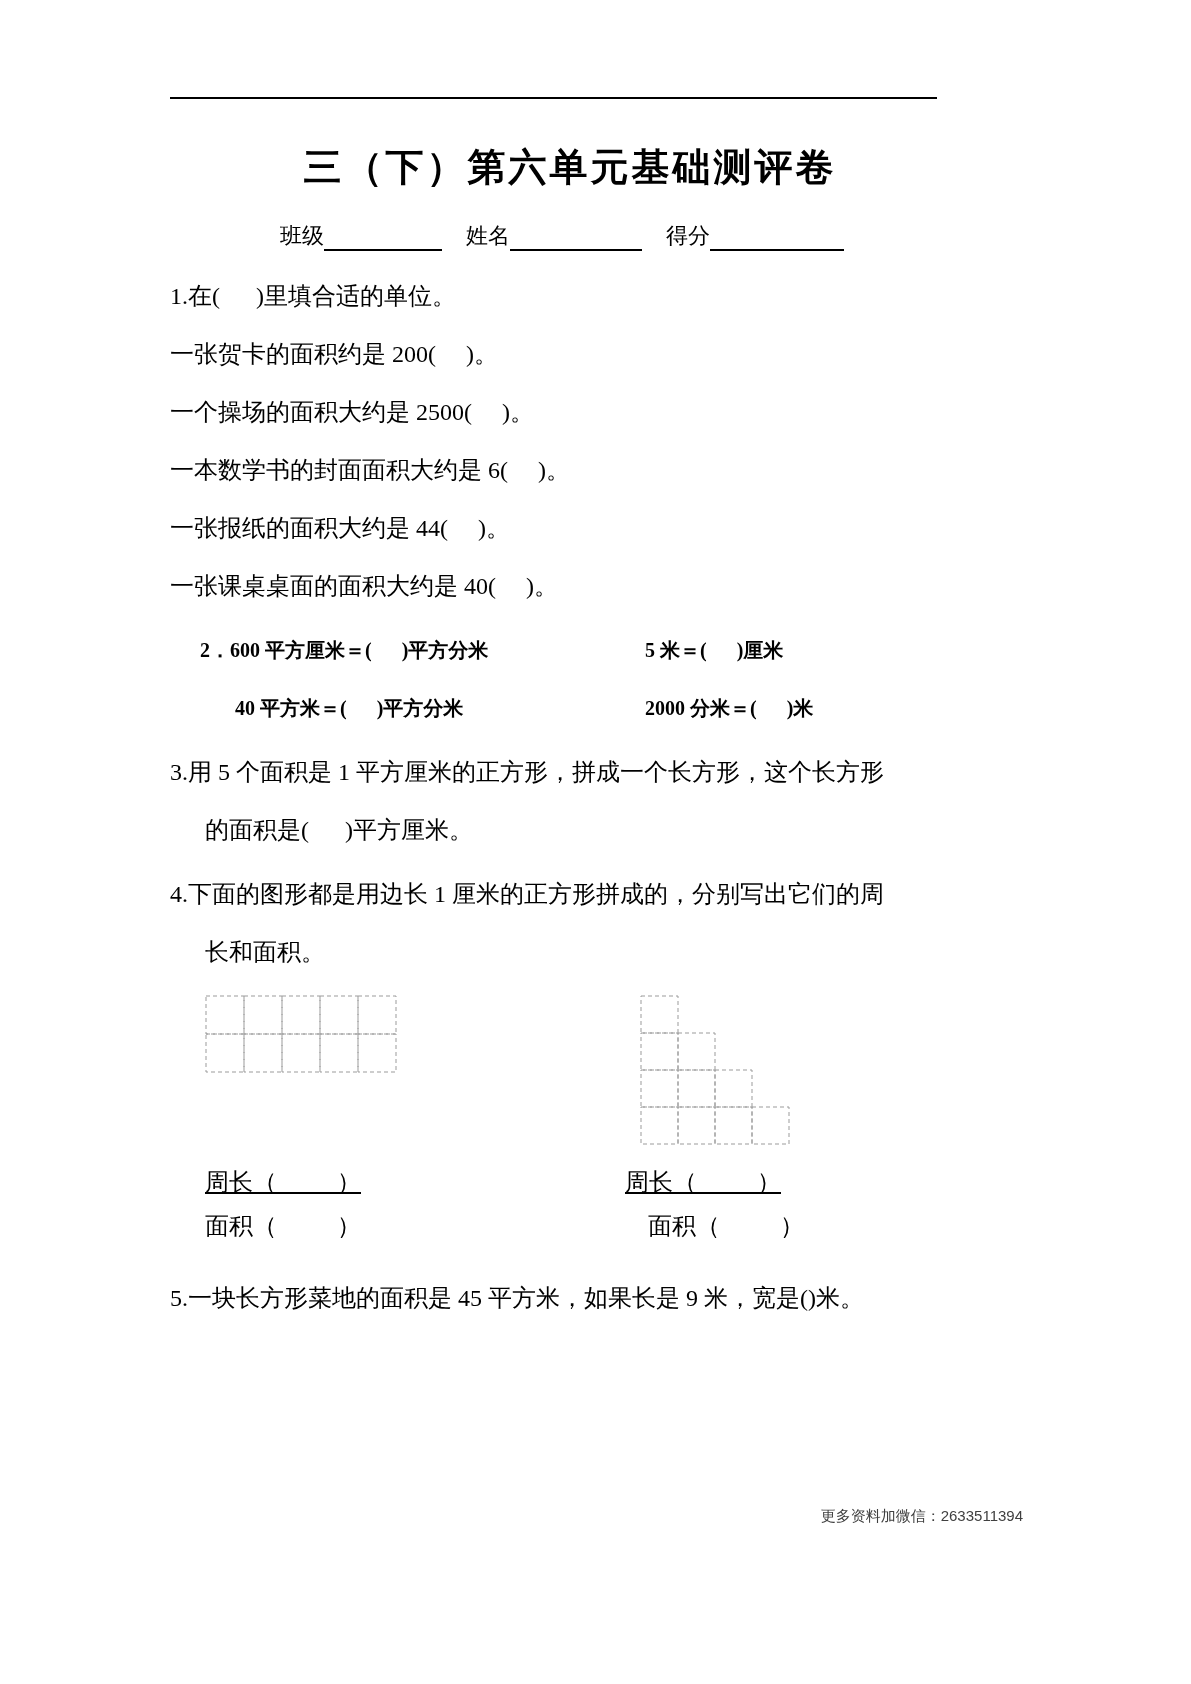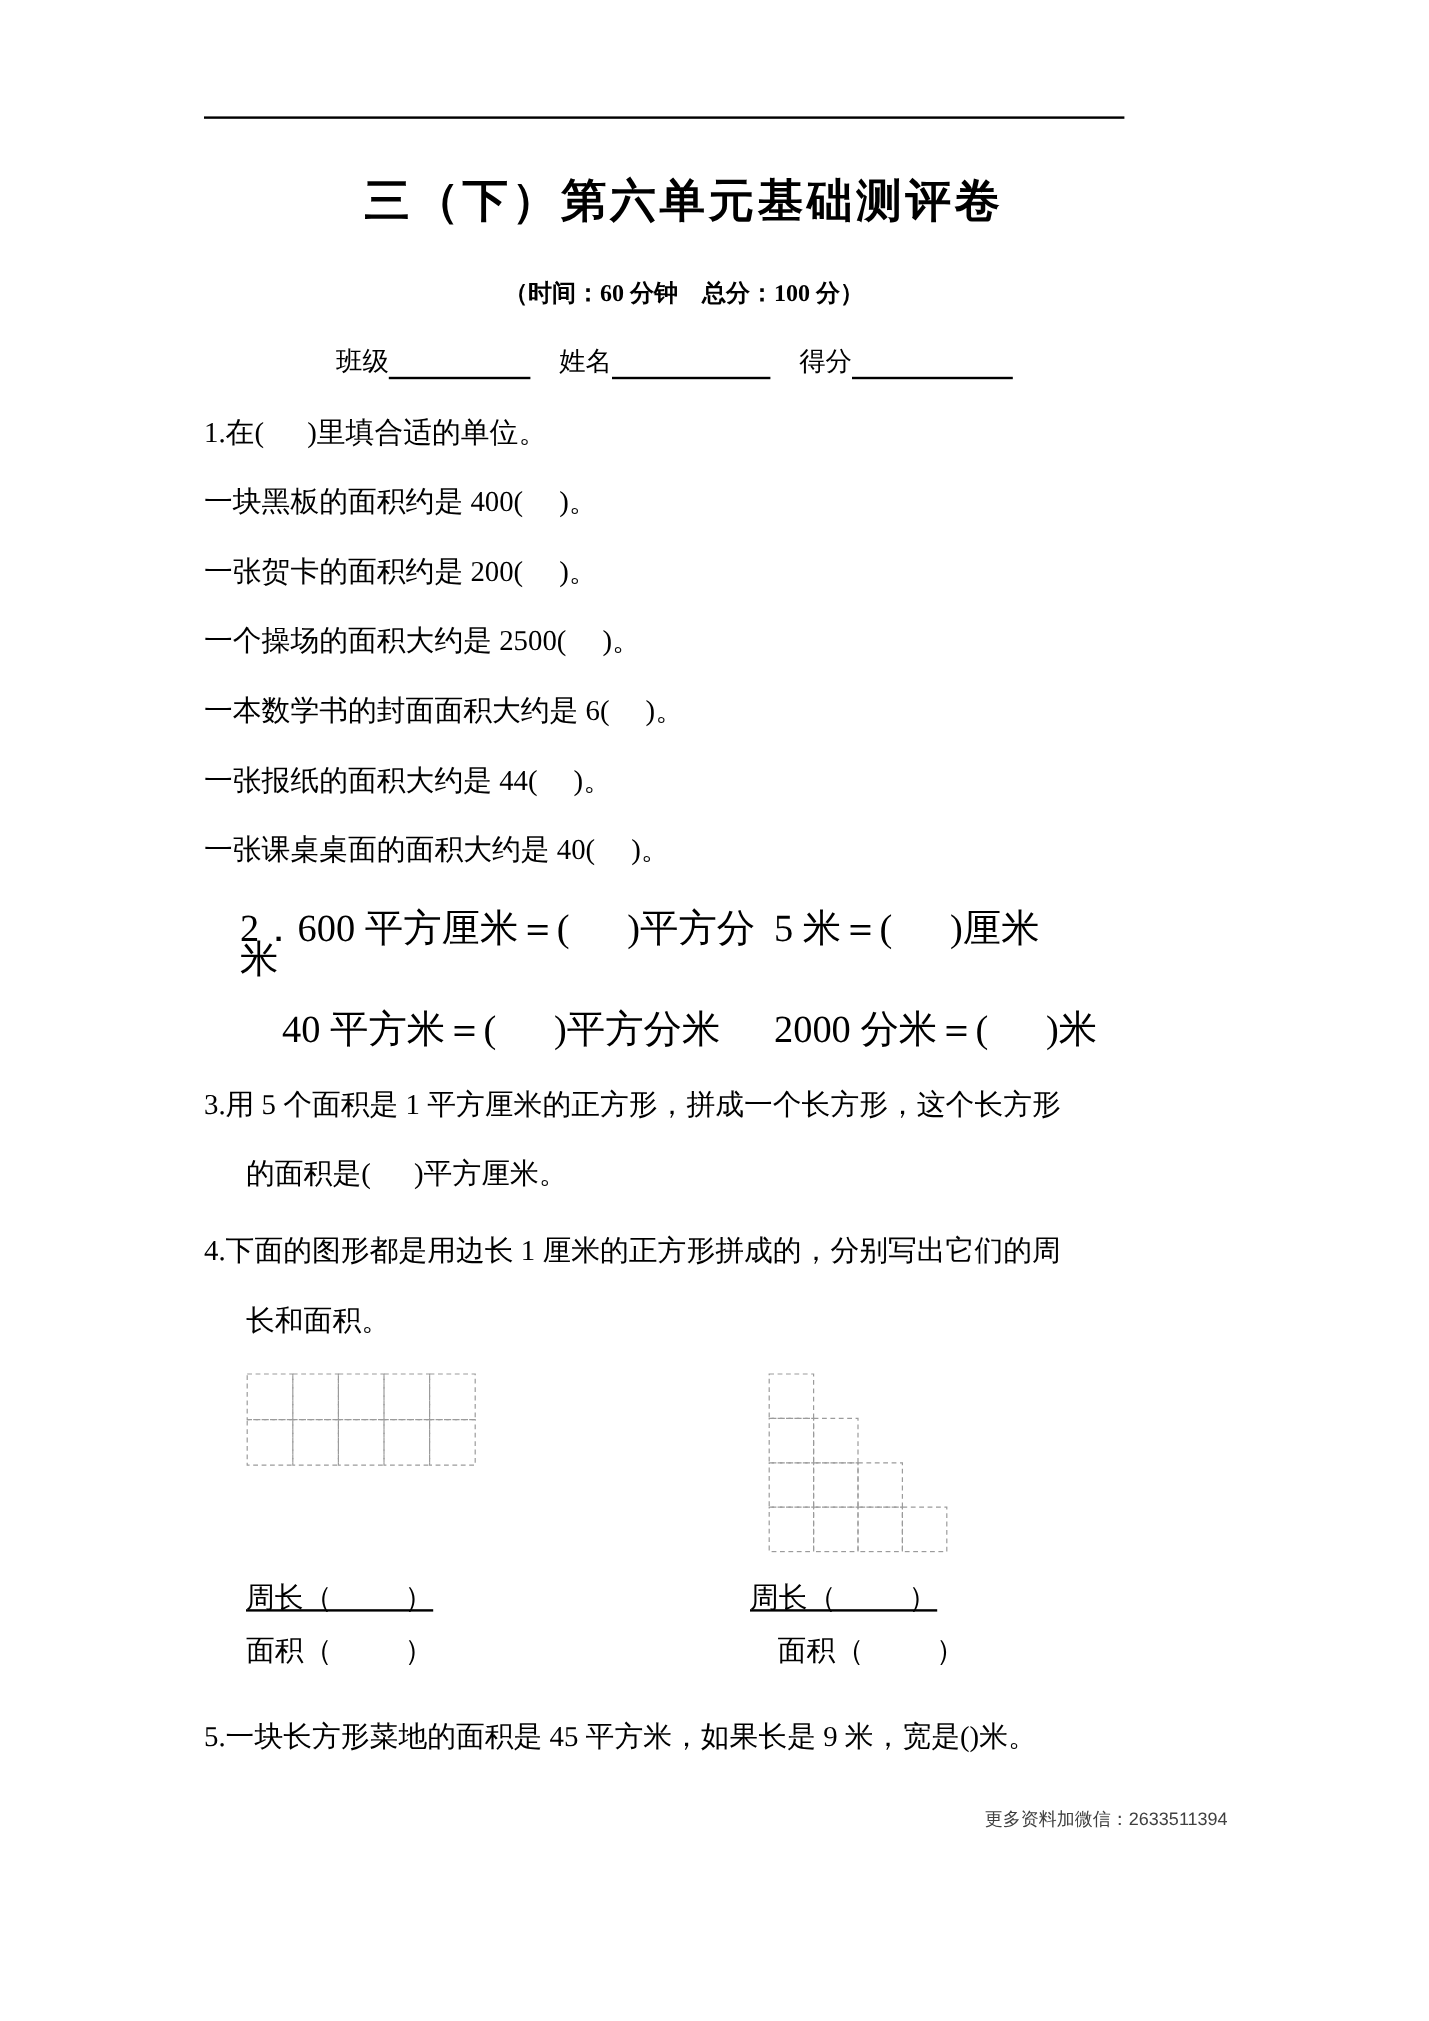--- a/index.html
+++ b/index.html
@@ -59,24 +59,25 @@
   .w134 { width: 134px; }
   .line {
     font-size: 24px;
     line-height: 26px;
     margin-top: 32px;
   }
   .heading { margin-top: 42px; }
   .indent35 { padding-left: 35px; }
   .row2 {
     display: flex;
-    font-size: 32px;
+    font-size: 20px;
     line-height: 26px;
     margin-top: 32px;
     padding-left: 30px;
+    font-weight: bold;
   }
   .row2 .col1 { flex: 0 0 445px; }
   .gap-lg { margin-top: 38px; }
   .figures {
     display: flex;
     align-items: flex-start;
     margin-top: 30px;
   }
   .fig-left { margin-left: 35px; }
   .fig-right { margin-left: 243px; }
@@ -100,40 +101,38 @@
   }
 </style>
 </head>
 <body>
 
 <div class="page">
   <div class="top-rule"></div>
 
   <div class="content">
     <h1 class="title" data-bind="doc.title">三（下）第六单元基础测评卷</h1>
-    <div class="subtitle" data-bind="doc.subtitle">（时间：60 分钟    总分：100 分）</div>
 
     <div class="fields">
       <span class="field">
         <span data-bind="doc.fields.class">班级</span>
         <span class="blank w118"></span>
       </span>
       <span class="field">
         <span data-bind="doc.fields.name">姓名</span>
         <span class="blank w132"></span>
       </span>
       <span class="field">
         <span data-bind="doc.fields.score">得分</span>
         <span class="blank w134"></span>
       </span>
     </div>
 
 
     <p class="line" data-bind="doc.section1.q1_intro">1.在(      )里填合适的单位。</p>
-    <p class="line" data-bind="doc.section1.q1_items.0">一块黑板的面积约是 400(     )。</p>
     <p class="line" data-bind="doc.section1.q1_items.1">一张贺卡的面积约是 200(     )。</p>
     <p class="line" data-bind="doc.section1.q1_items.2">一个操场的面积大约是 2500(     )。</p>
     <p class="line" data-bind="doc.section1.q1_items.3">一本数学书的封面面积大约是 6(     )。</p>
     <p class="line" data-bind="doc.section1.q1_items.4">一张报纸的面积大约是 44(     )。</p>
     <p class="line" data-bind="doc.section1.q1_items.5">一张课桌桌面的面积大约是 40(     )。</p>
 
     <div class="row2 gap-lg">
       <span class="col1" data-bind="doc.section1.q2.r1c1">2．600 平方厘米＝(      )平方分米</span>
       <span data-bind="doc.section1.q2.r1c2">5 米＝(      )厘米</span>
     </div>

